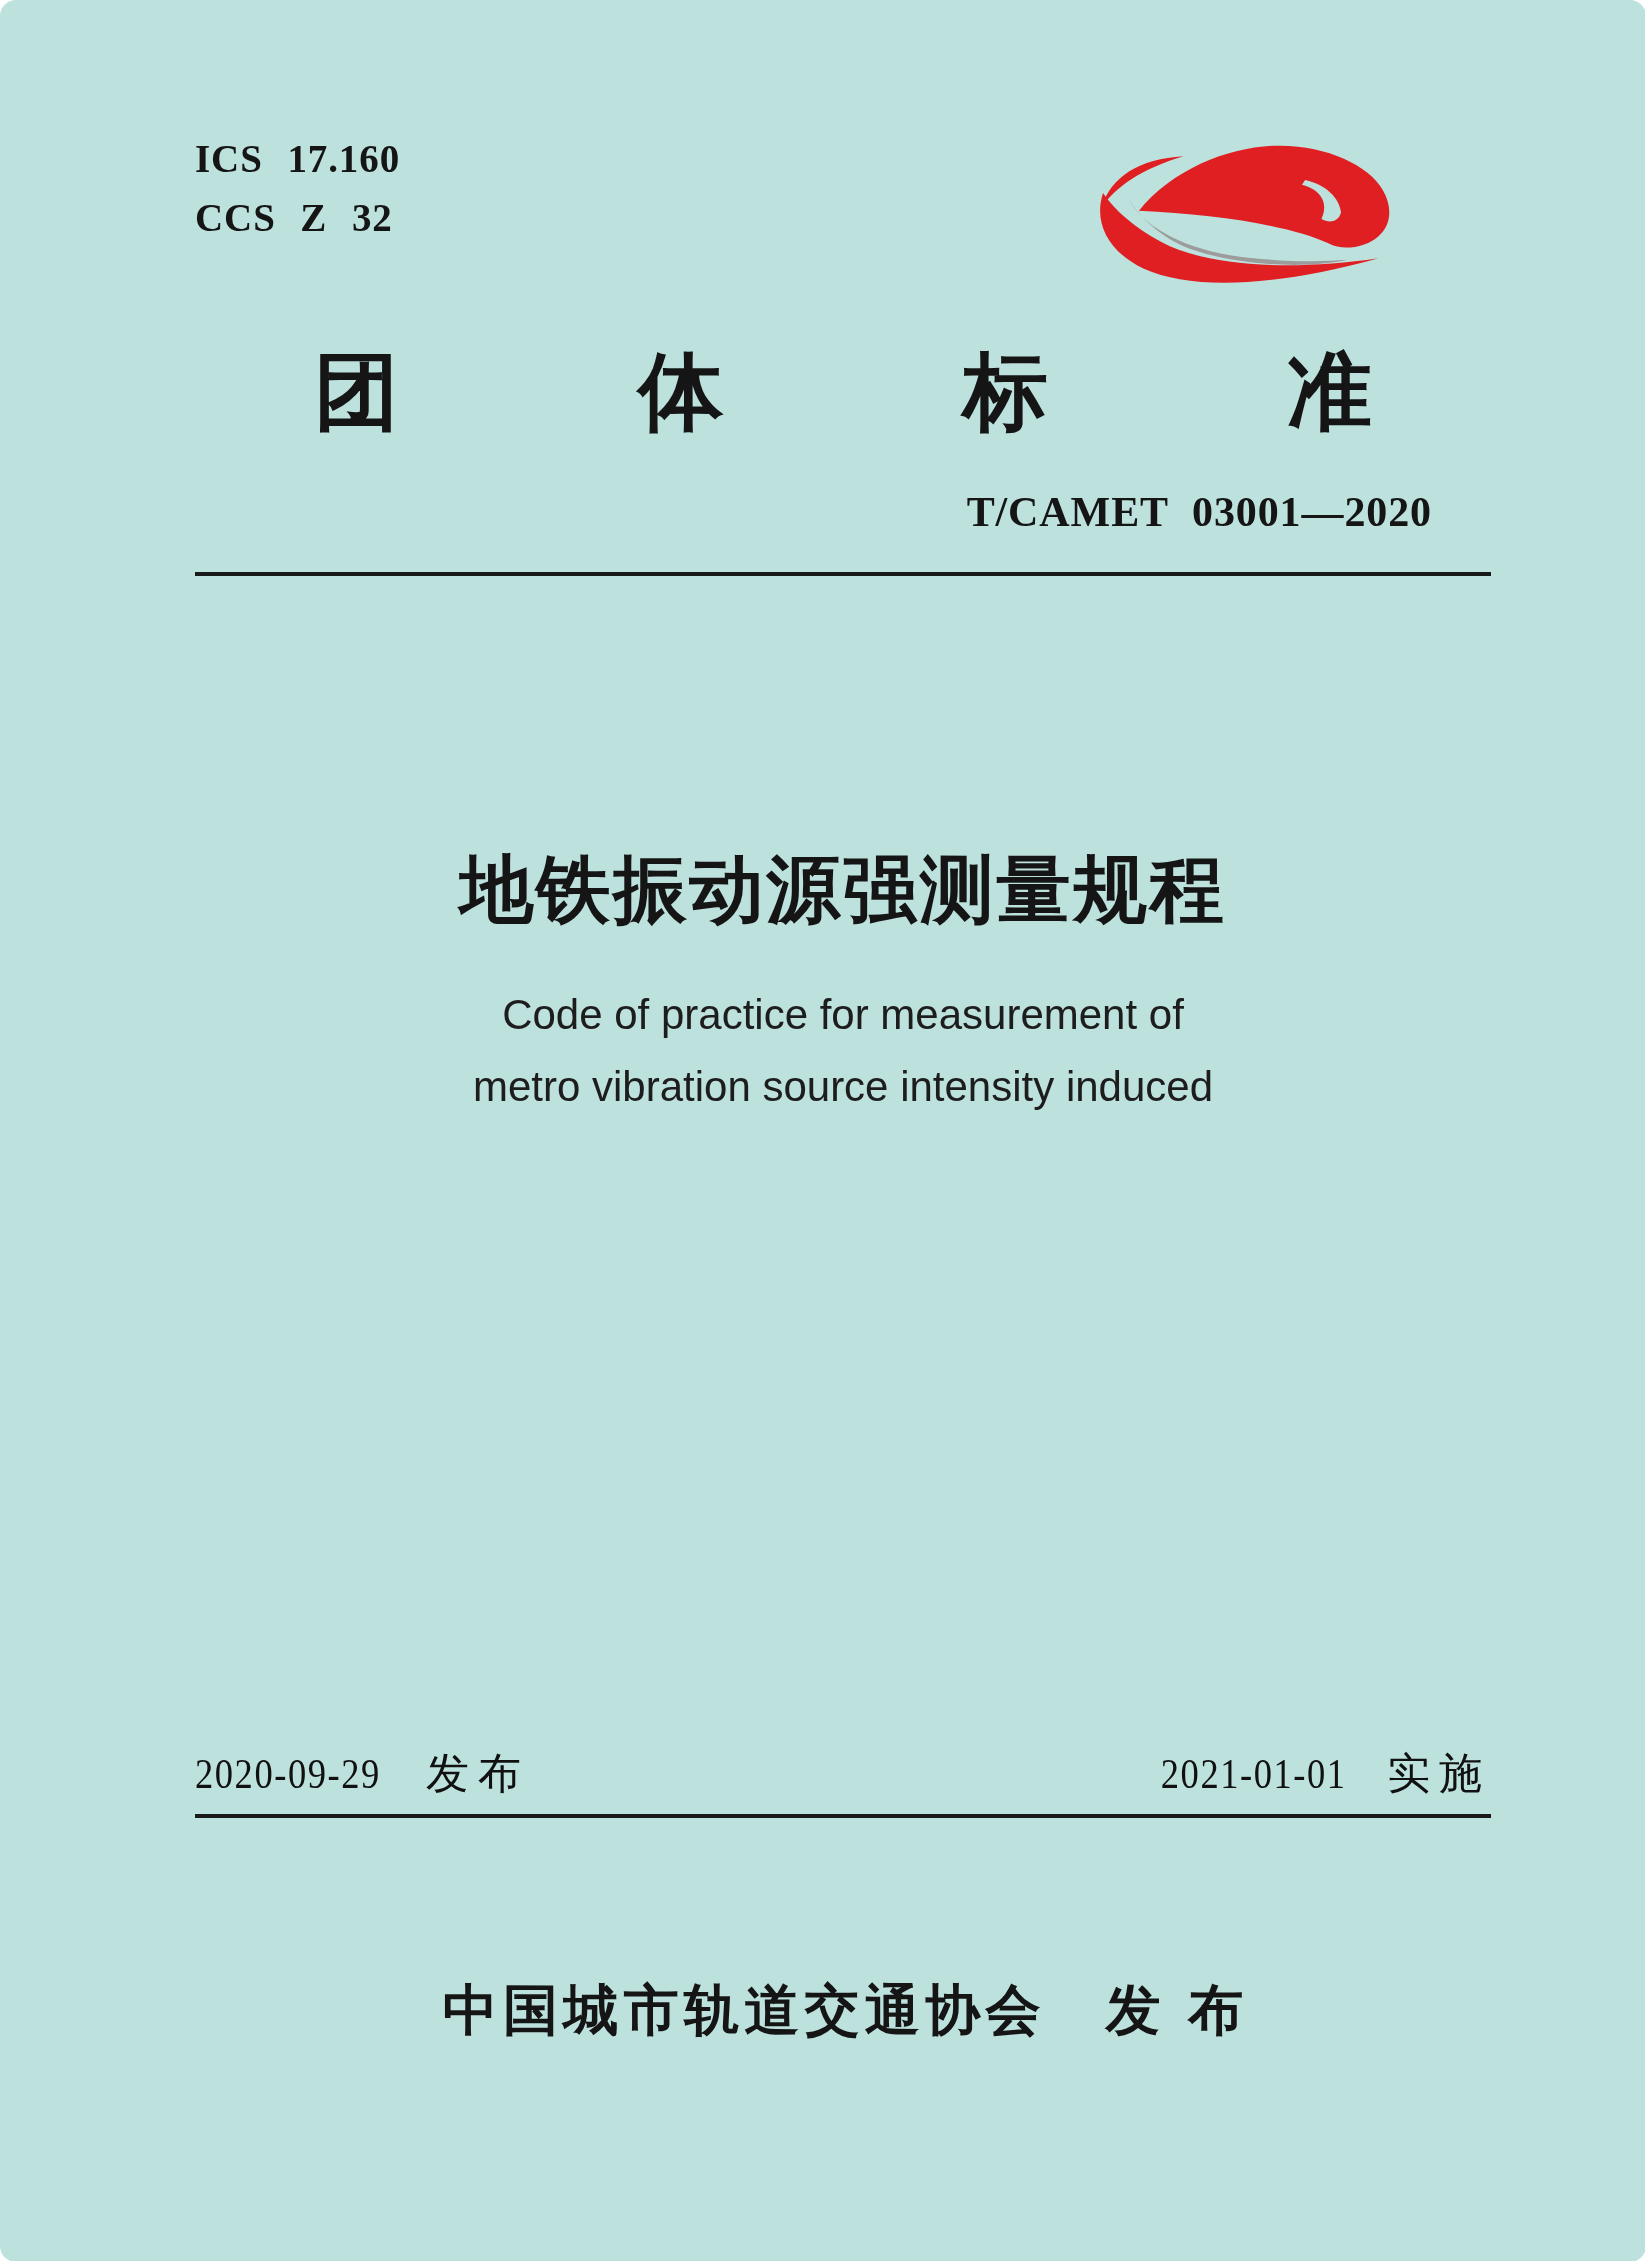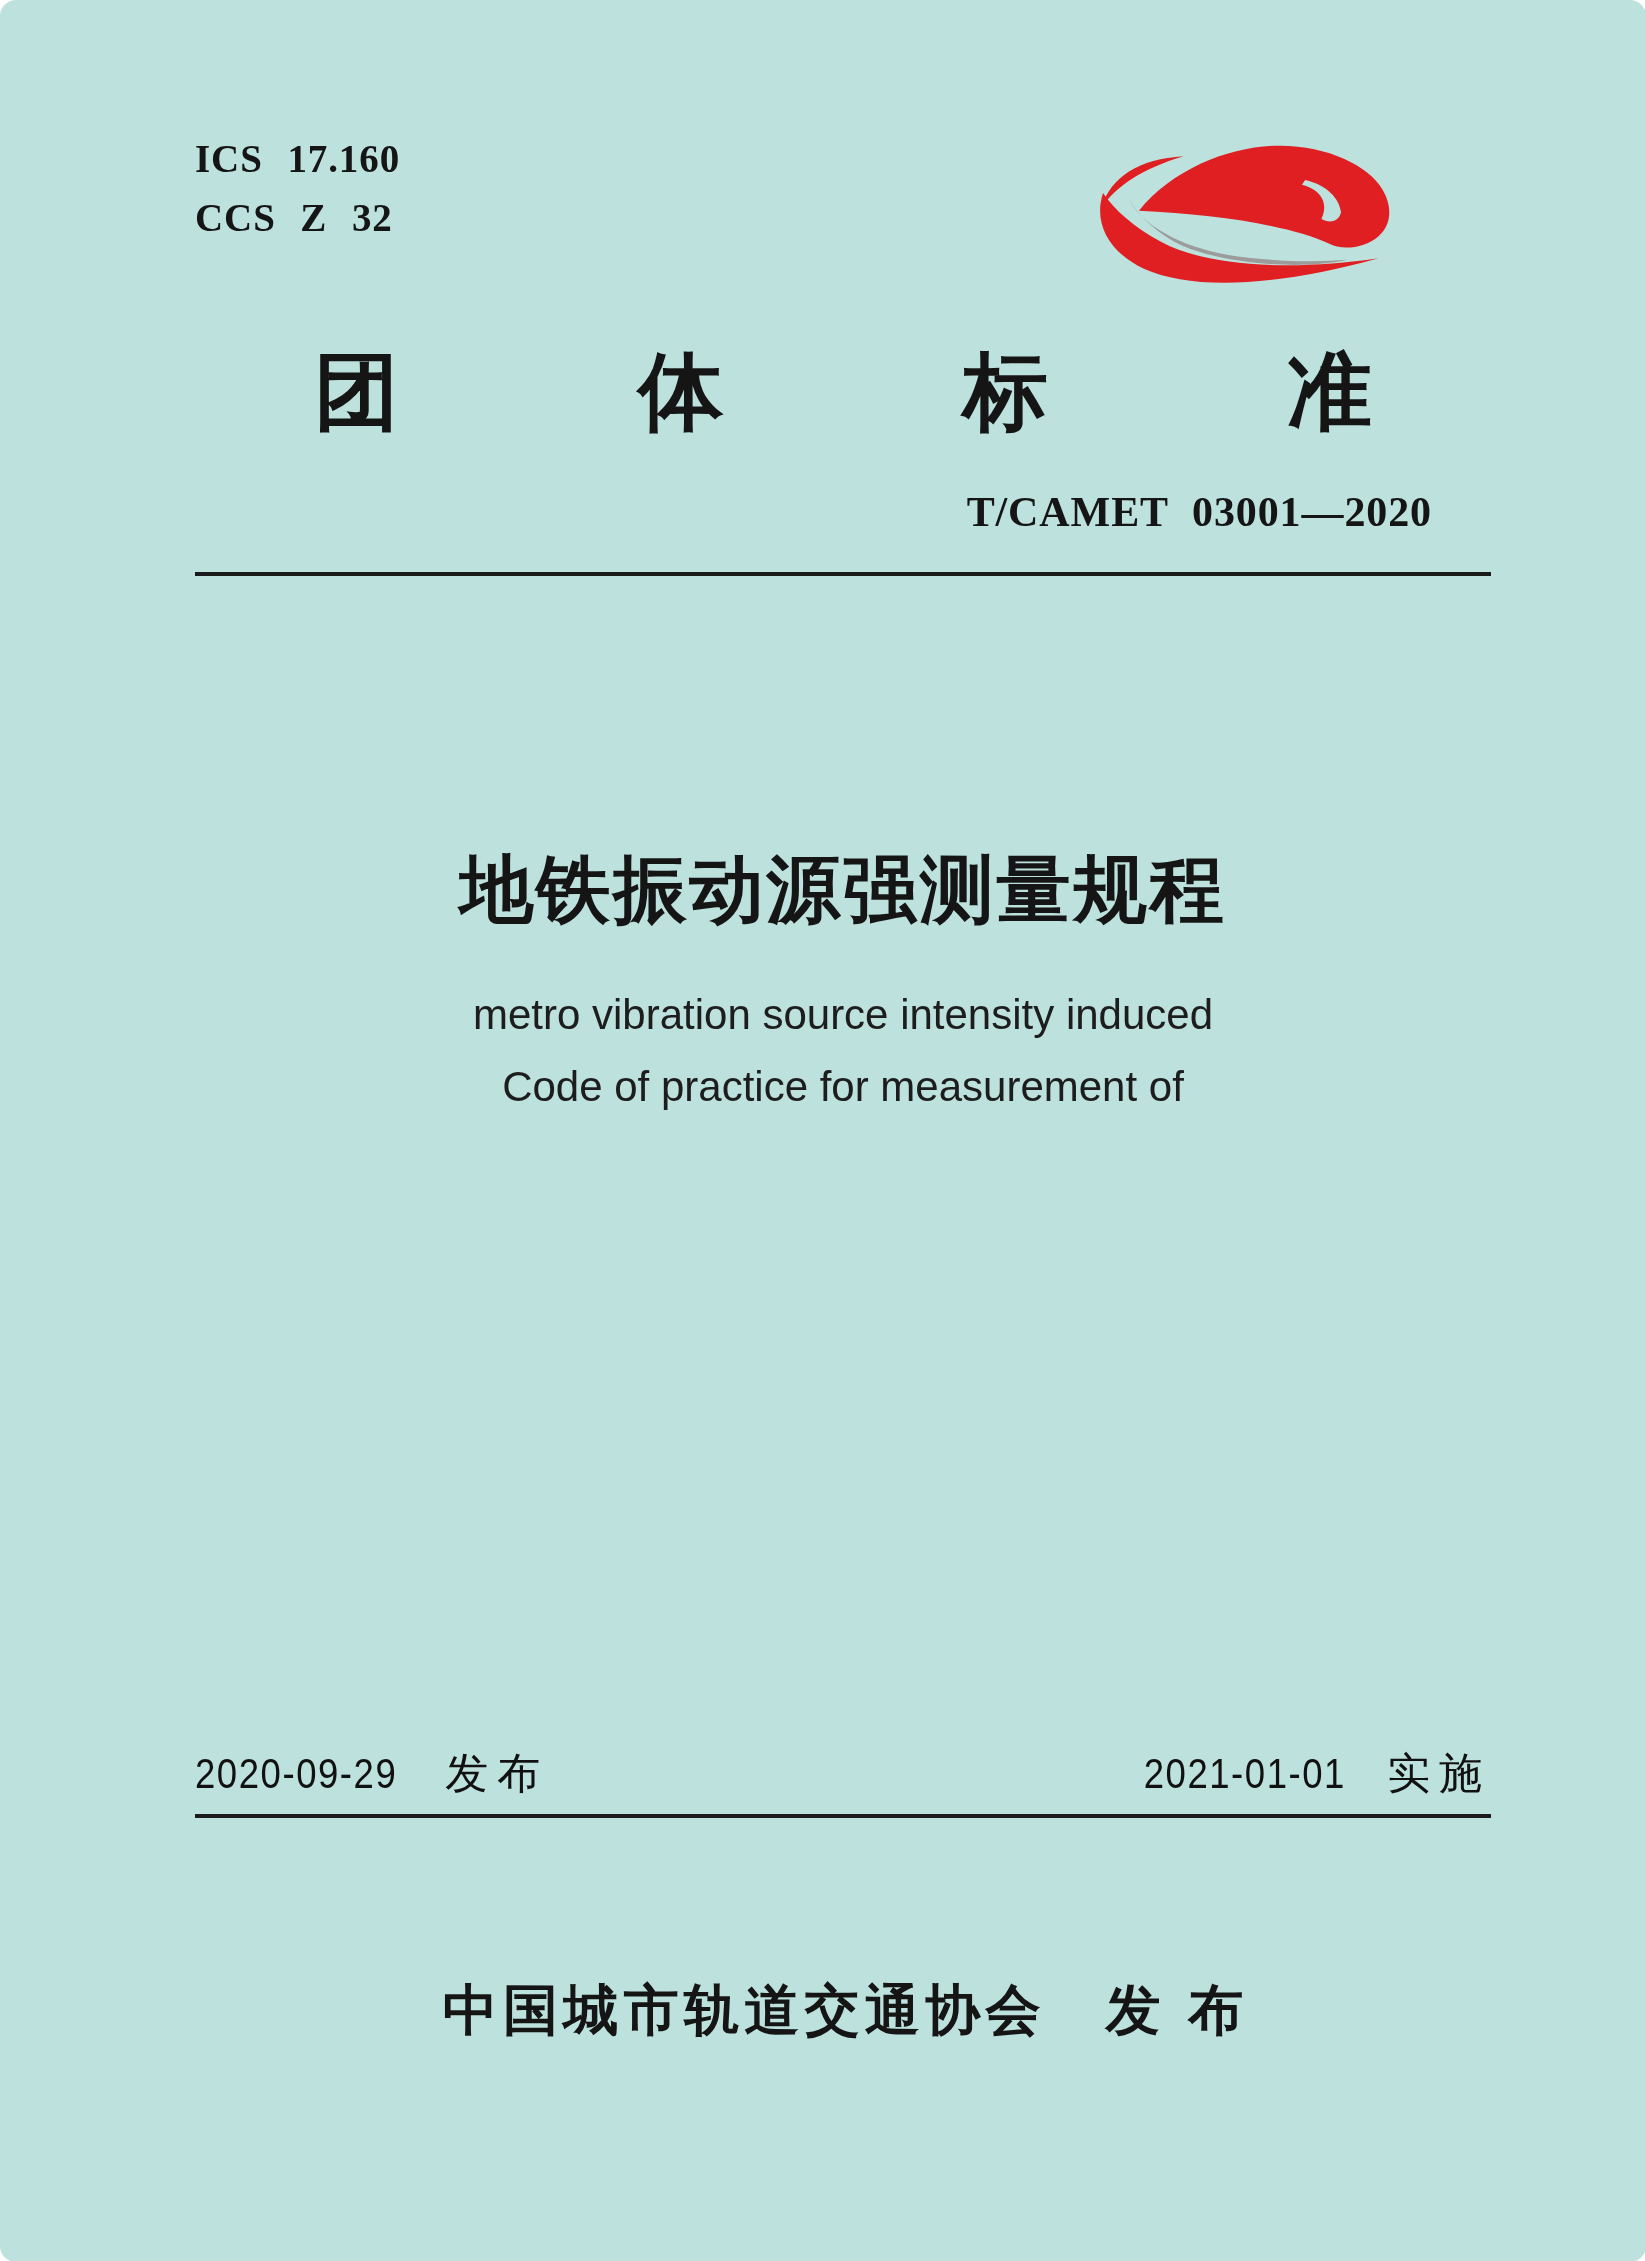--- a/index.html
+++ b/index.html
@@ -98,21 +98,21 @@
     color: #1d1d1d;
   }
   
   .dates {
     position: absolute;
     left: 0;
     top: 1745px;
     width: 100%;
     display: flex;
     justify-content: space-between;
-    font-family: Liberation Sans, sans-serif;
+    font-family: Liberation Serif, serif;
     font-size: 43px;
     font-weight: 500;
     color: #111;
   }
   .date-group { display: inline-flex; align-items: baseline; }
   .date-num {
     display: inline-block;
     letter-spacing: 1.8px;
     transform: scaleX(0.85);
   }
@@ -171,22 +171,22 @@
       <span>准</span>
     </div>
 
     <div class="std-number">T/CAMET 03001—2020</div>
 
     <div class="rule rule-top"></div>
 
     <div class="title-zh">地铁振动源强测量规程</div>
 
     <div class="title-en">
+      <div>Code of practice for measurement of</div>
       <div>metro vibration source intensity induced</div>
-      <div>Code of practice for measurement of</div>
     </div>
 
     <div class="dates">
       <span class="date-group">
         <span class="date-num left-anchor">2020-09-29</span>
         <span class="date-label">发布</span>
       </span>
       <span class="date-group">
         <span class="date-num right-anchor">2021-01-01</span>
         <span class="date-label">实施</span>

